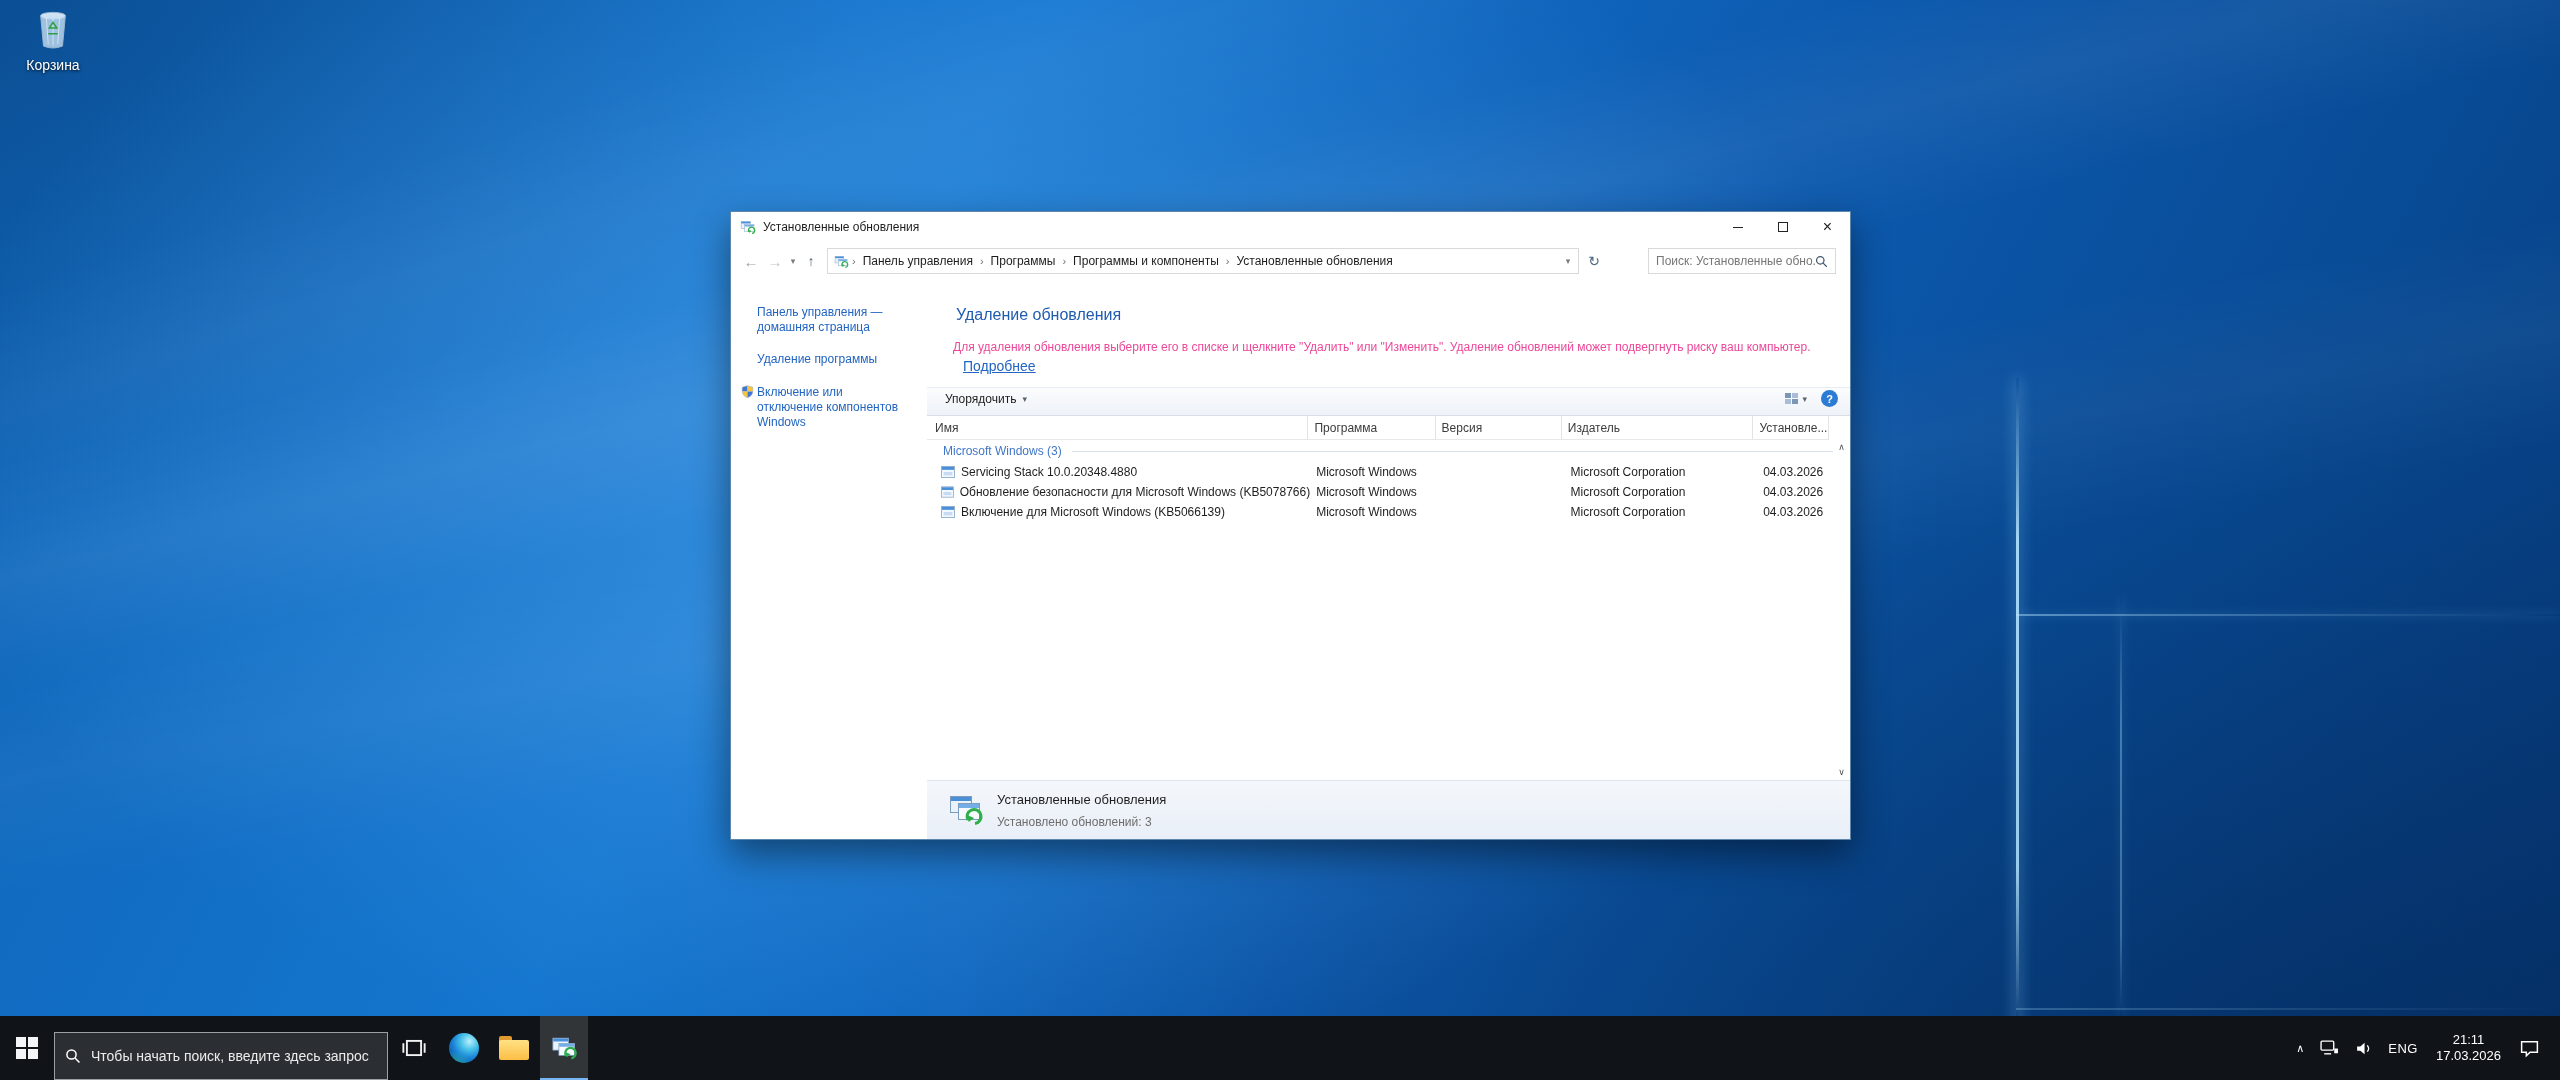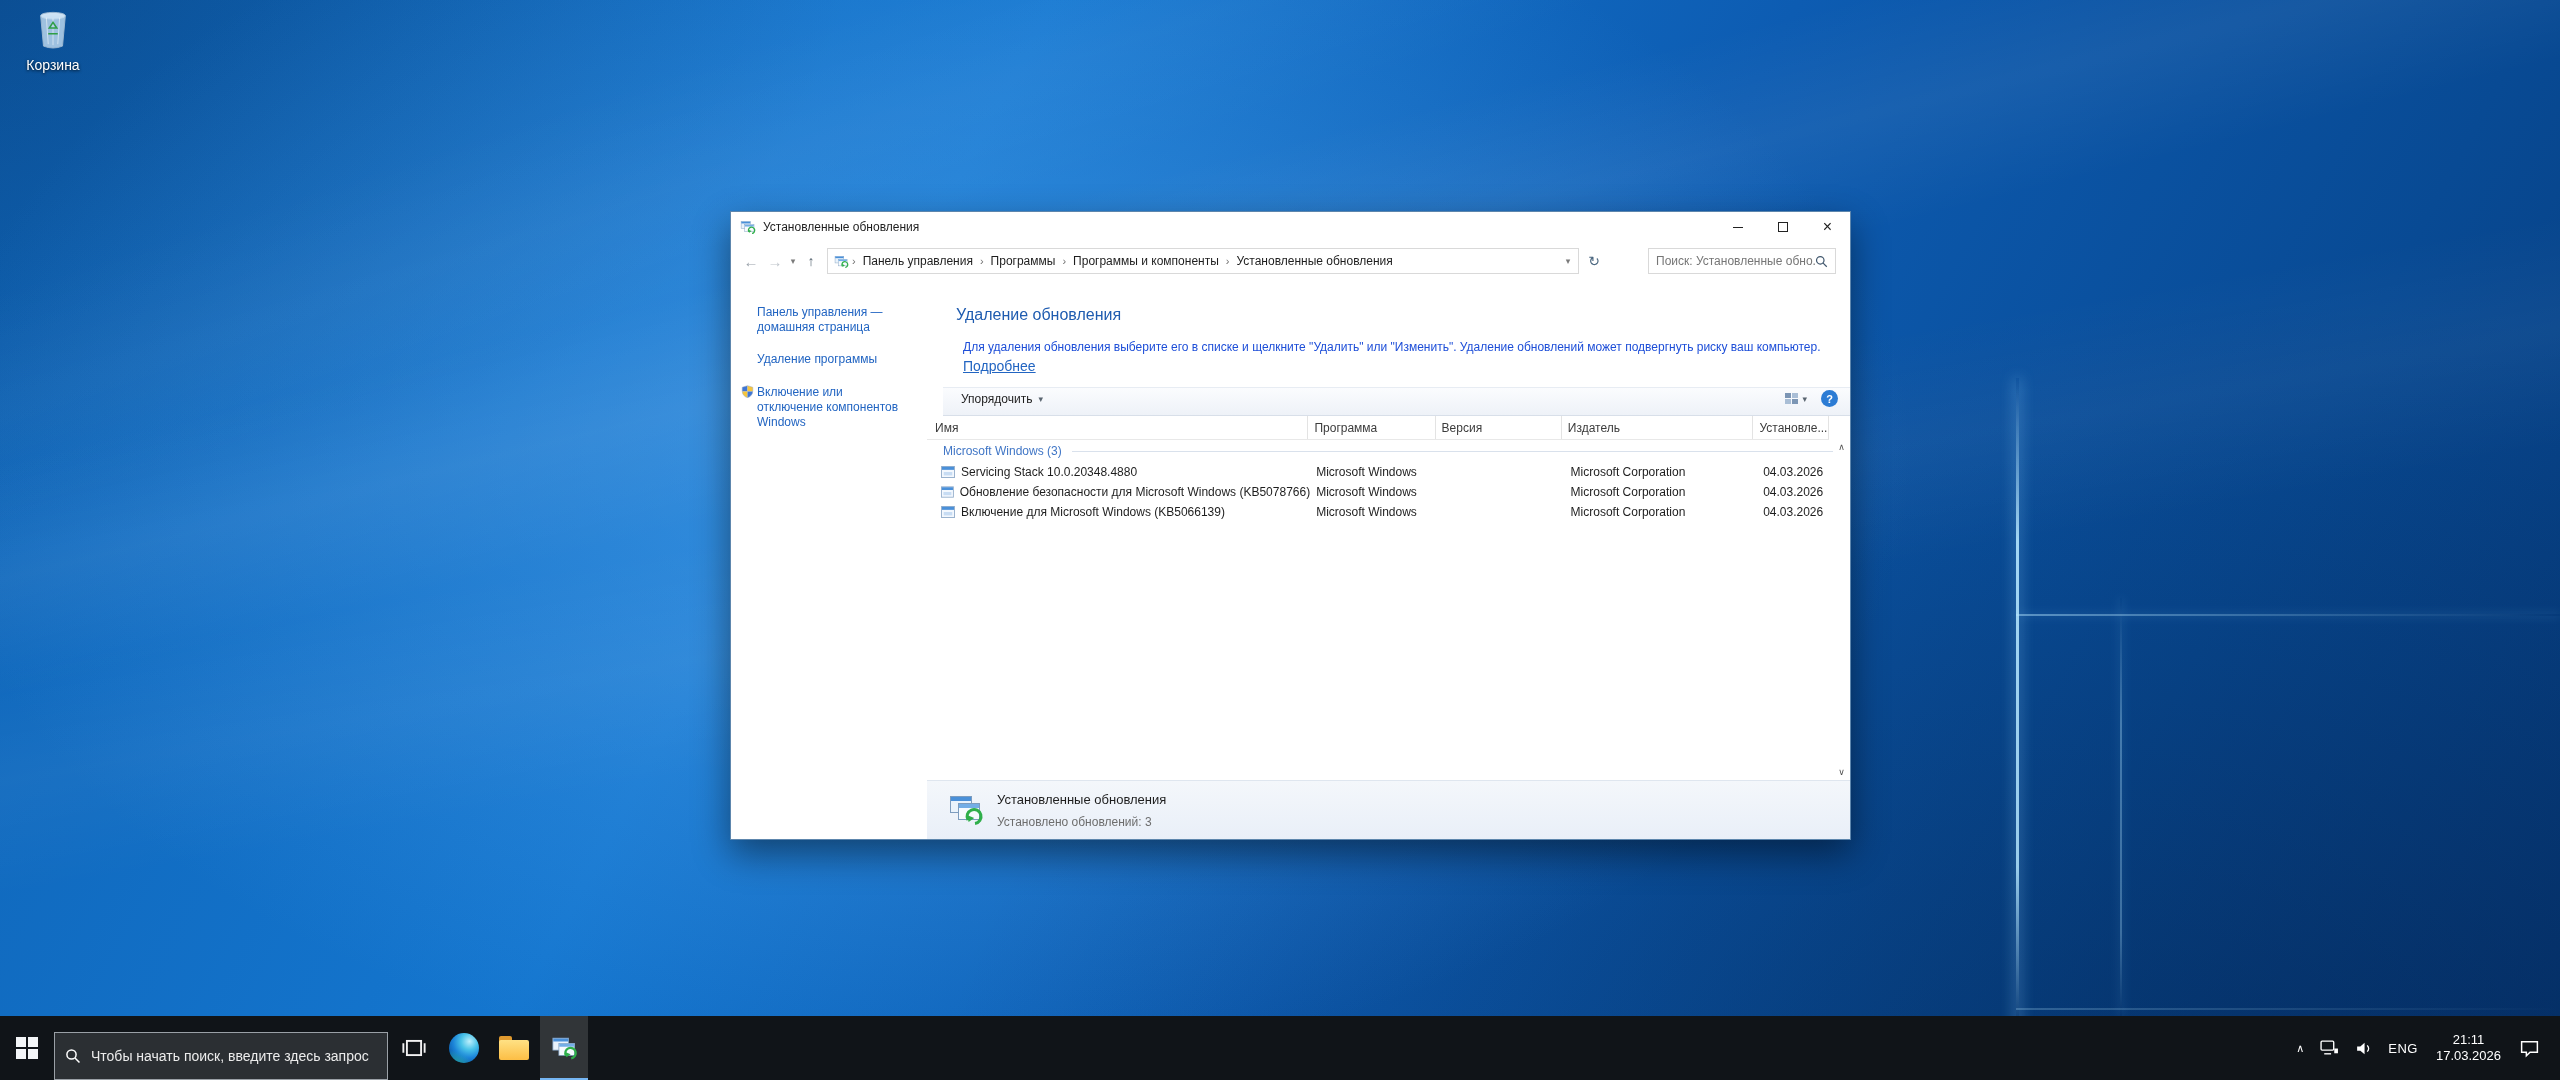--- a/index.html
+++ b/index.html
@@ -77,24 +77,24 @@
   .window-body{position:absolute;left:0;right:0;top:68px;bottom:0;background:#fff}
   .sidebar{position:absolute;left:0;top:0;bottom:0;width:196px;padding:25px 8px 0 26px;font-size:12px;line-height:15px}
   .side-link{color:var(--link-blue);cursor:pointer}
   .side-link.i1{margin-bottom:17px;max-width:150px}
   .side-link.i2{margin-bottom:18px}
   .side-link.i3{position:relative;max-width:150px}
   .side-shield{position:absolute;left:-16px;top:0}
 
   .content{position:absolute;left:196px;right:0;top:0;bottom:0}
   .page-title{position:absolute;left:29px;top:26px;font-size:16px;font-weight:400;color:var(--heading-blue)}
-  .page-desc{position:absolute;left:36px;top:60px;font-size:12px;color:#1d4ed8;white-space:nowrap}
+  .page-desc{position:absolute;left:26px;top:60px;font-size:12px;color:#ec4899;white-space:nowrap}
   .more-link{position:absolute;left:36px;top:78px;font-size:14px;color:var(--link-blue);text-decoration:underline;cursor:pointer}
 
-  .cmdbar{position:absolute;left:16px;right:0;top:107px;height:29px;display:flex;align-items:center;
+  .cmdbar{position:absolute;left:0;right:0;top:107px;height:29px;display:flex;align-items:center;
     background:linear-gradient(#fbfcfe,#eef2f8);border-top:1px solid #e7ecf3;border-bottom:1px solid #d8dfe9;padding:0 12px 6px 10px}
   .organize{display:flex;align-items:center;gap:6px;padding:3px 8px;cursor:pointer;color:#1e1e1e}
   .organize .caret{font-size:9px;color:#5a6570}
   .cmd-right{margin-left:auto;display:flex;align-items:center;gap:14px}
   .viewmode{display:flex;align-items:center;gap:4px;cursor:pointer}
   .view-grid{width:13px;height:11px;background-repeat:no-repeat;background-image:
     linear-gradient(#7c96b5,#7c96b5),linear-gradient(#a9bed6,#a9bed6),
     linear-gradient(#a9bed6,#a9bed6),linear-gradient(#7c96b5,#7c96b5);
     background-position:0 0,7px 0,0 6px,7px 6px;background-size:6px 5px}
   .viewmode .caret{font-size:9px;color:#5a6570}

